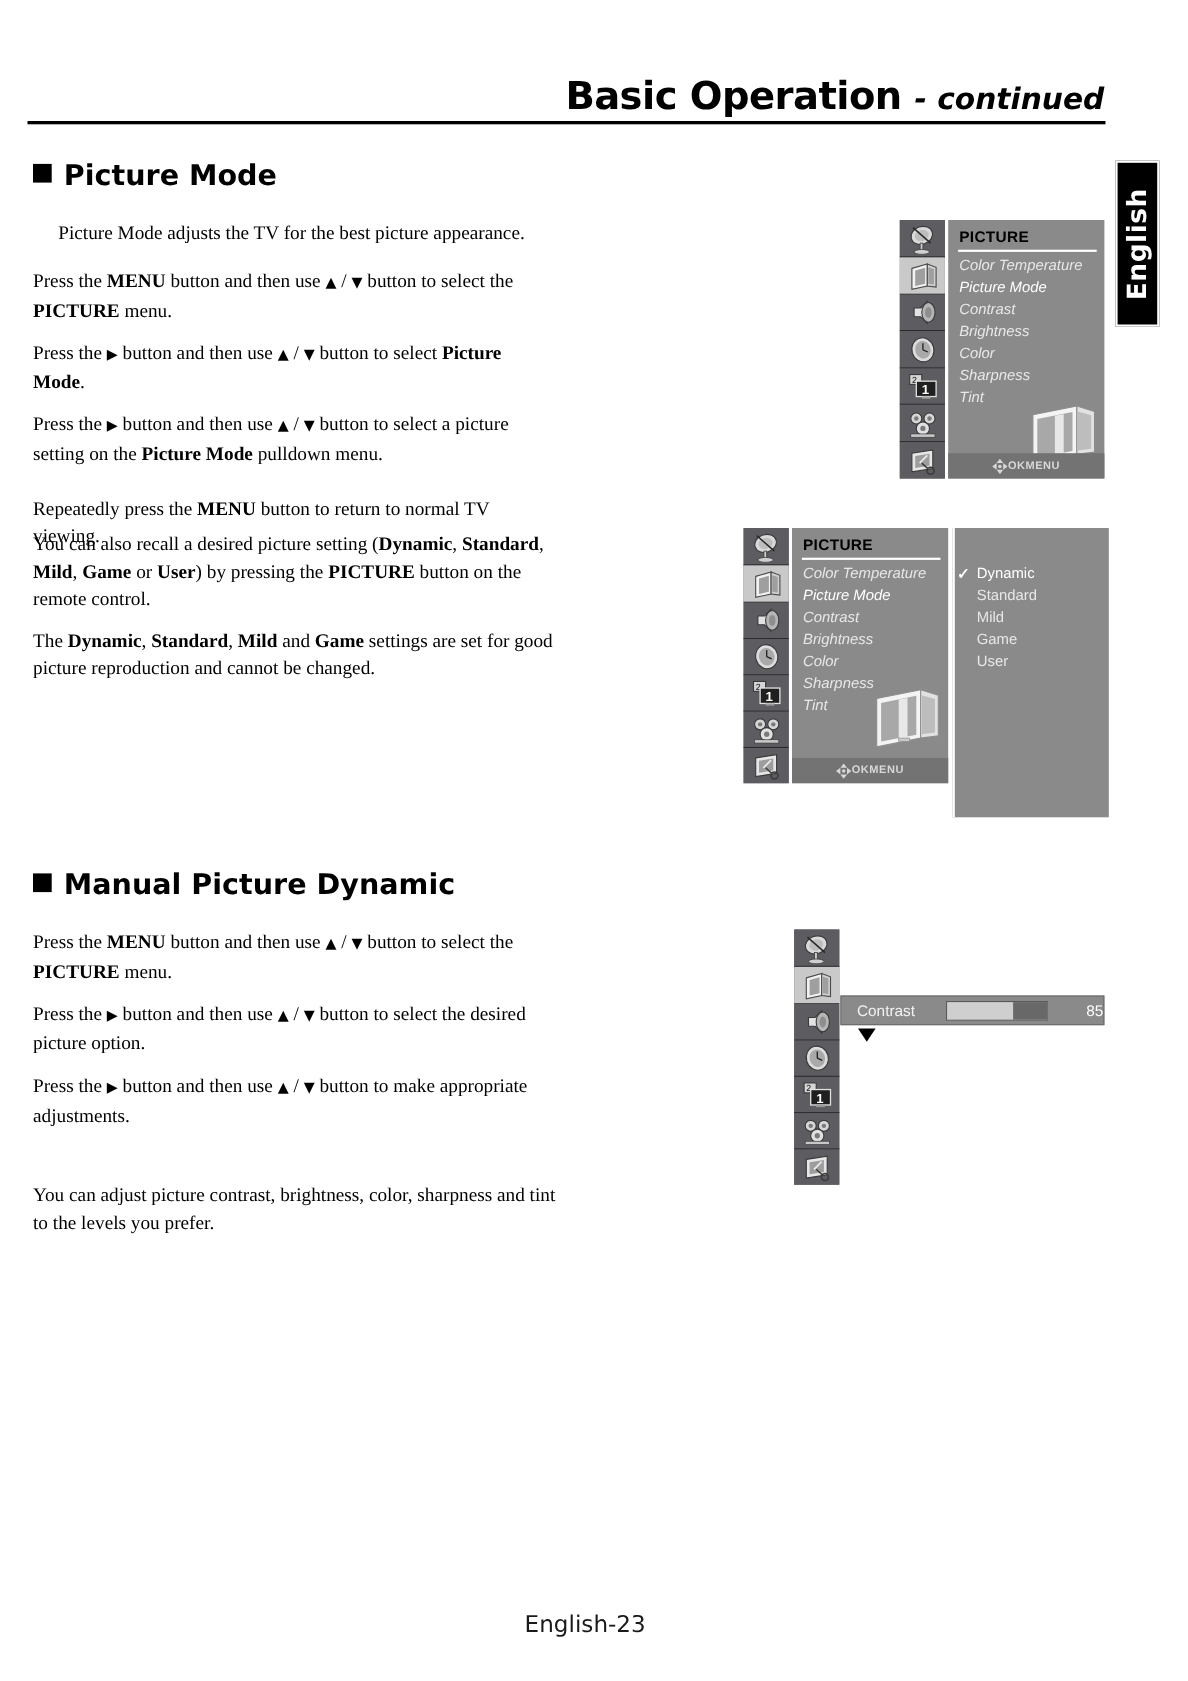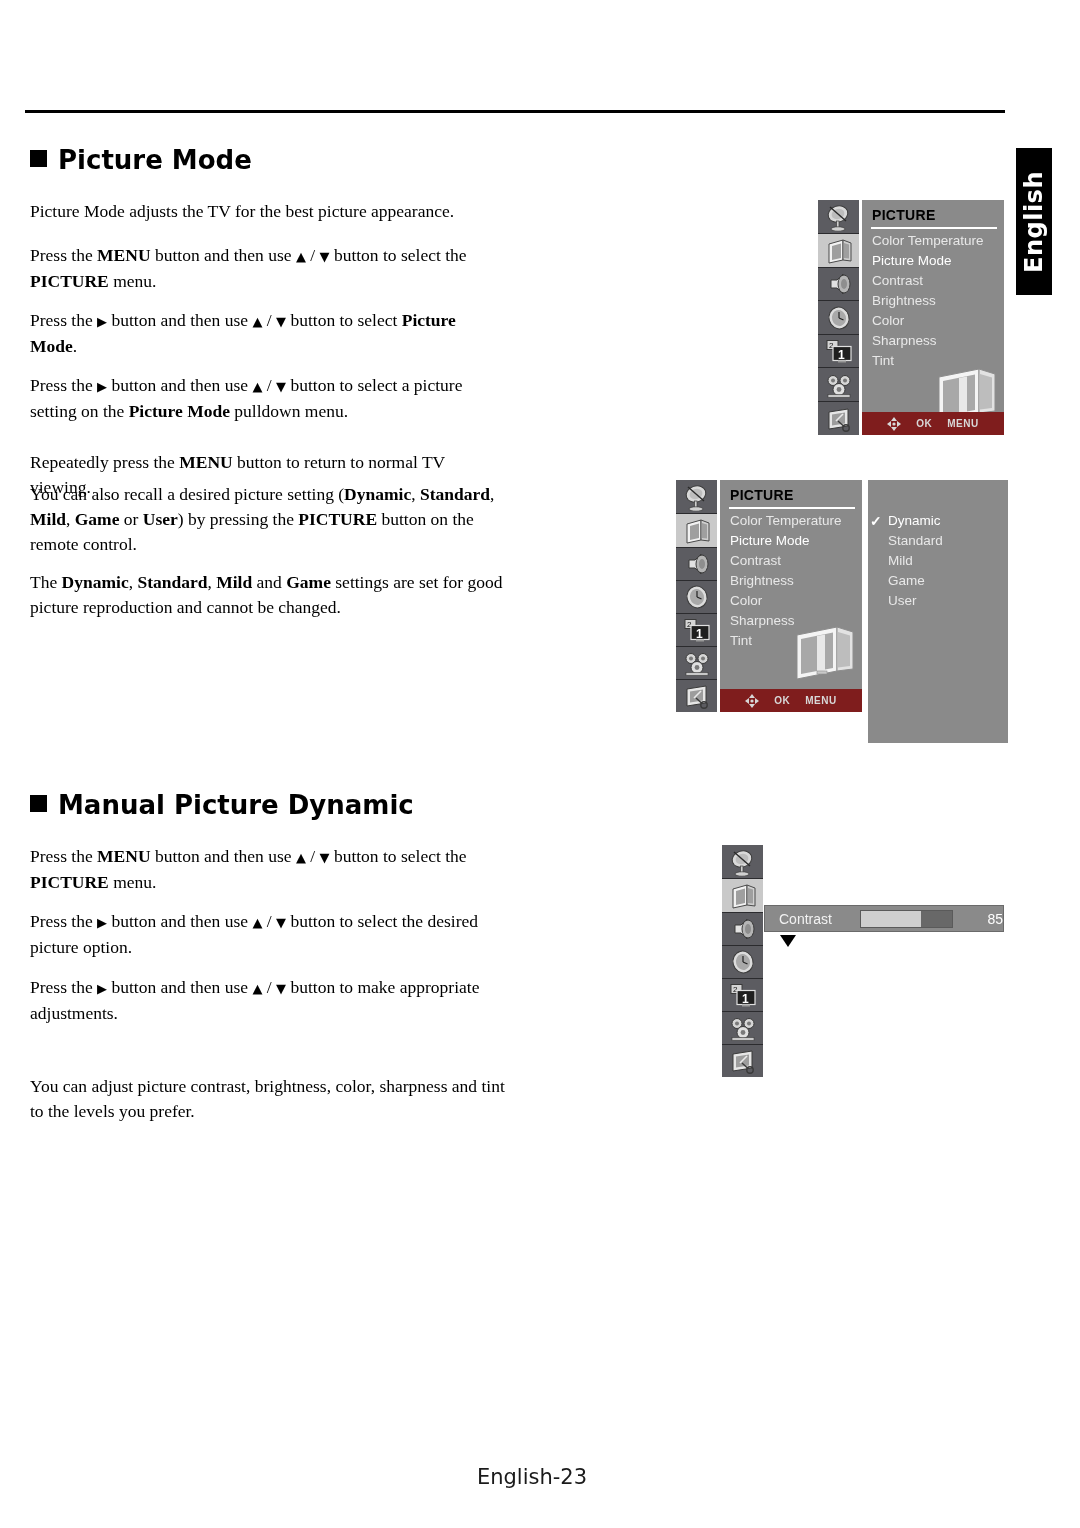--- a/index.html
+++ b/index.html
@@ -75,21 +75,21 @@
     left:30px;
     width:470px;
     font-family:"Liberation Serif", serif;
     font-size:17.5px;
     line-height:25px;
     color:#000;
     text-align:left;
   }
   .para b{font-weight:bold;}
   .para .arr{font-family:"DejaVu Sans", sans-serif;font-size:13px;}
-  #p1{top:199px;}
+  #p1{top:199px;text-align:center;}
   #p2{top:243px;}
   #p3{top:308px;}
   #p4{top:373px;}
   #p5{top:450px;}
   #p6{top:482px;width:480px;}
   #p7{top:570px;width:480px;}
   #m1{top:844px;}
   #m2{top:909px;width:480px;}
   #m3{top:975px;width:480px;}
   #m4{top:1074px;width:480px;}
@@ -116,35 +116,34 @@
   }
   .osd-title{
     position:absolute;
     font-family:"Liberation Sans", sans-serif;
     font-weight:bold;
     font-size:14px;
     color:#000;
     letter-spacing:0.3px;
   }
   .osd-title-rule{position:absolute;height:2px;background:#fff;}
-  .osd-list{position:absolute;}
+  .osd-list{position:absolute;font-style:italic;}
   .osd-list li{
     list-style:none;
     font-family:"Liberation Sans", sans-serif;
     font-size:13.5px;
     color:#e8e8e8;
     line-height:20px;
     white-space:nowrap;
   }
   .osd-list li.active{color:#ffffff;}
   .osd-footer{
     position:absolute;
-    background:#7f1d1d;
+    background:#737373;
     display:flex;align-items:center;justify-content:center;
-    gap:15px;
   }
   .osd-footer span{
     font-family:"Liberation Sans", sans-serif;
     font-weight:bold;
     font-size:10px;
     color:#d8d8d8;
     letter-spacing:0.5px;
   }
   
   .osd-dropdown{
@@ -212,20 +211,24 @@
     text-align:center;
     font-family:"DejaVu Sans", sans-serif;
     font-size:21px;
     color:#1a1a1a;
   }
 </style>
 </head>
 <body>
 
 <div id="page-header">
+  <div id="header-title">
+    <span>Basic Operation</span>
+    <span class="cont">- continued</span>
+  </div>
   <div id="header-rule"></div>
 </div>
 
 <div id="english-tab">
   <span>English</span>
 </div>
 
 <div class="section-heading" id="heading-picture-mode">
   <span class="bullet"></span><span>Picture Mode</span>
 </div>

